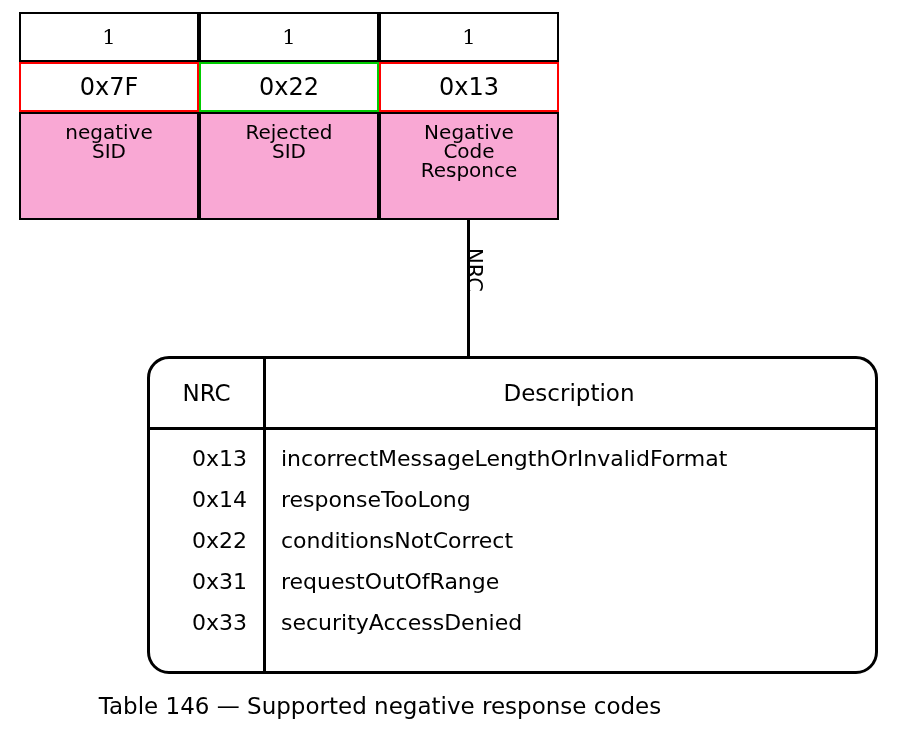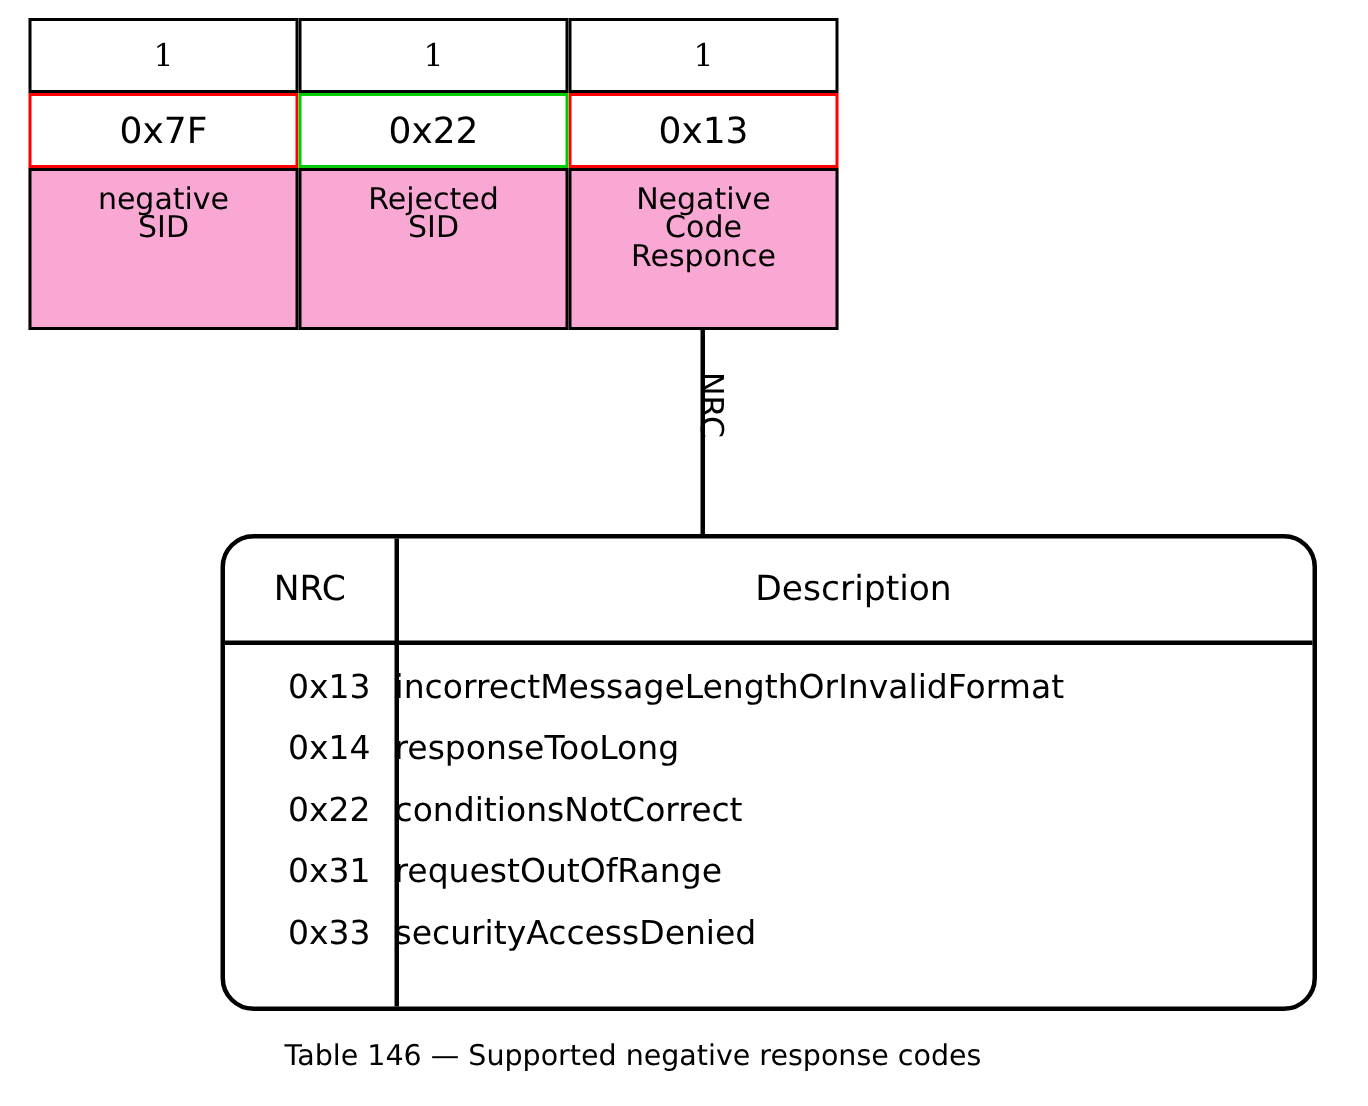--- a/index.html
+++ b/index.html
@@ -179,33 +179,33 @@
   .nrc-code {
     width: 113px;
     box-sizing: border-box;
     padding-right: 16px;
     text-align: right;
     font-size: 22px;
   }
   .nrc-desc {
     flex: 1;
     box-sizing: border-box;
+    padding-left: 18px;
     font-size: 22px;
   }
 
   
   #table-caption {
     position: absolute;
     left: 0;
     top: 694px;
     width: 760px;
     text-align: center;
-    font-size: 19px;
+    font-size: 23px;
     line-height: 1.1;
-    margin-left: 42px;
   }
 </style>
 </head>
 <body>
 
 <div id="message-diagram">
 
   <div class="msg-col col-0">
     <div class="cell-length">1</div>
     <div class="cell-value hl-red">0x7F</div>

